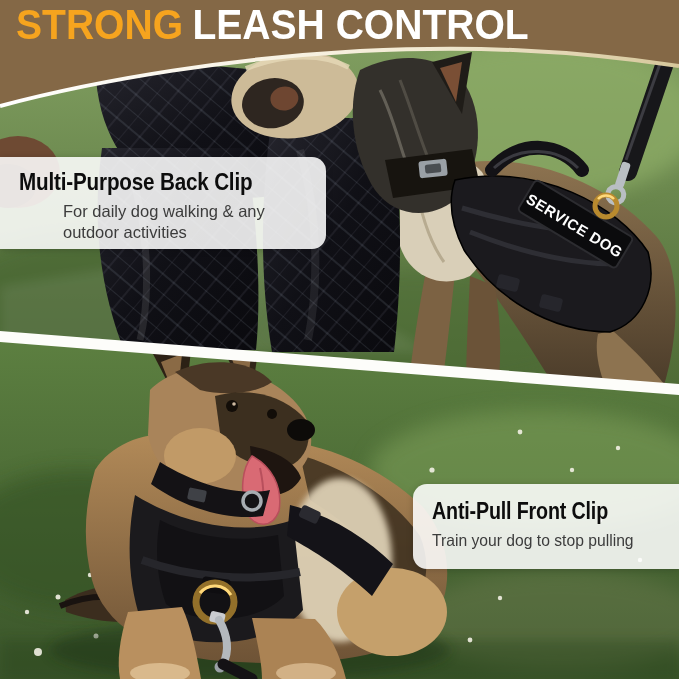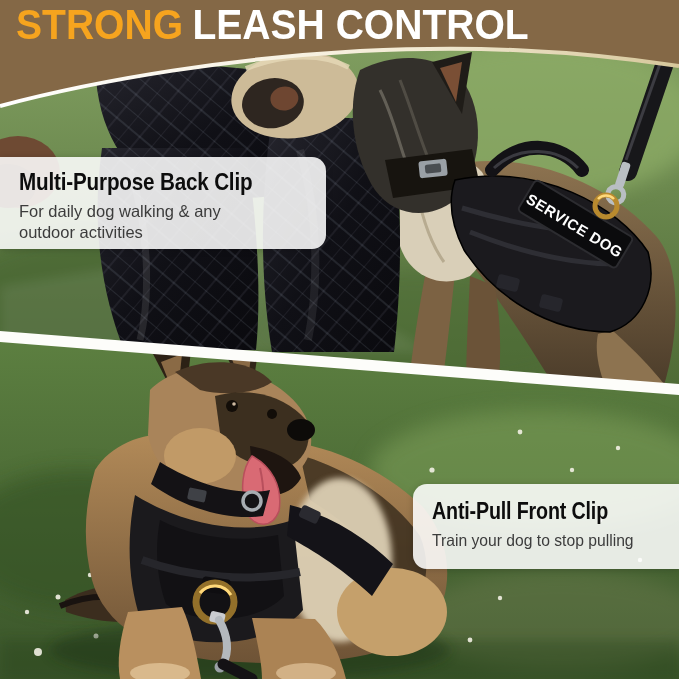--- a/index.html
+++ b/index.html
@@ -34,21 +34,21 @@
   }
   .callout h3{
     margin:0 0 5px 0;font-size:24px;font-weight:bold;color:#0d0d0d;
     white-space:nowrap;transform:scaleX(.86);transform-origin:left top;
     letter-spacing:-0.2px;
   }
   #callout-front h3{transform:scaleX(.82);}
   .callout p{
     margin:0;font-size:16.5px;line-height:1.28;color:#3c3c3c;
   }
-  #callout-back p{max-width:230px;}
+  #callout-back p{max-width:230px;margin-left:44px;}
   #callout-front p{white-space:nowrap;transform:scaleX(.95);transform-origin:left top;}
 </style>
 </head>
 <body>
 
 <div id="stage">
 
 <svg id="scene-svg" viewBox="0 0 679 679" xmlns="http://www.w3.org/2000/svg">
   <defs>
     <clipPath id="clipTop">

